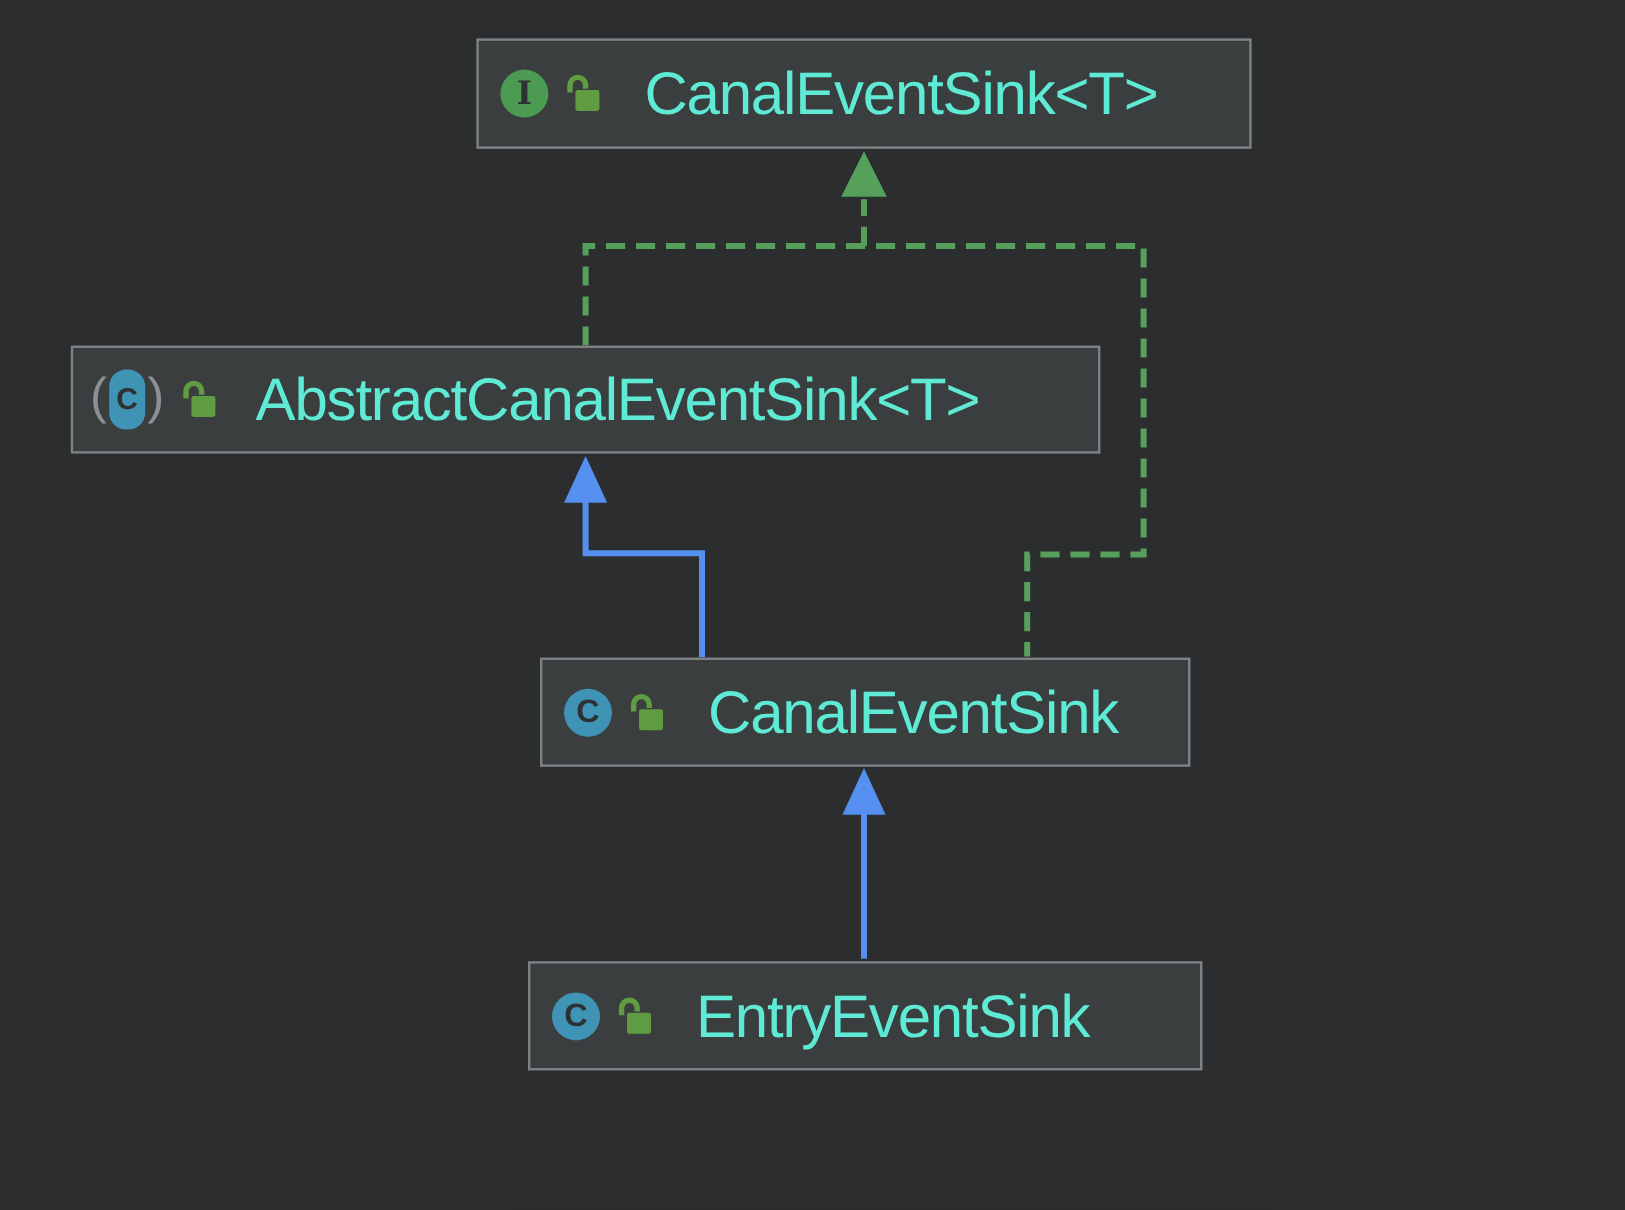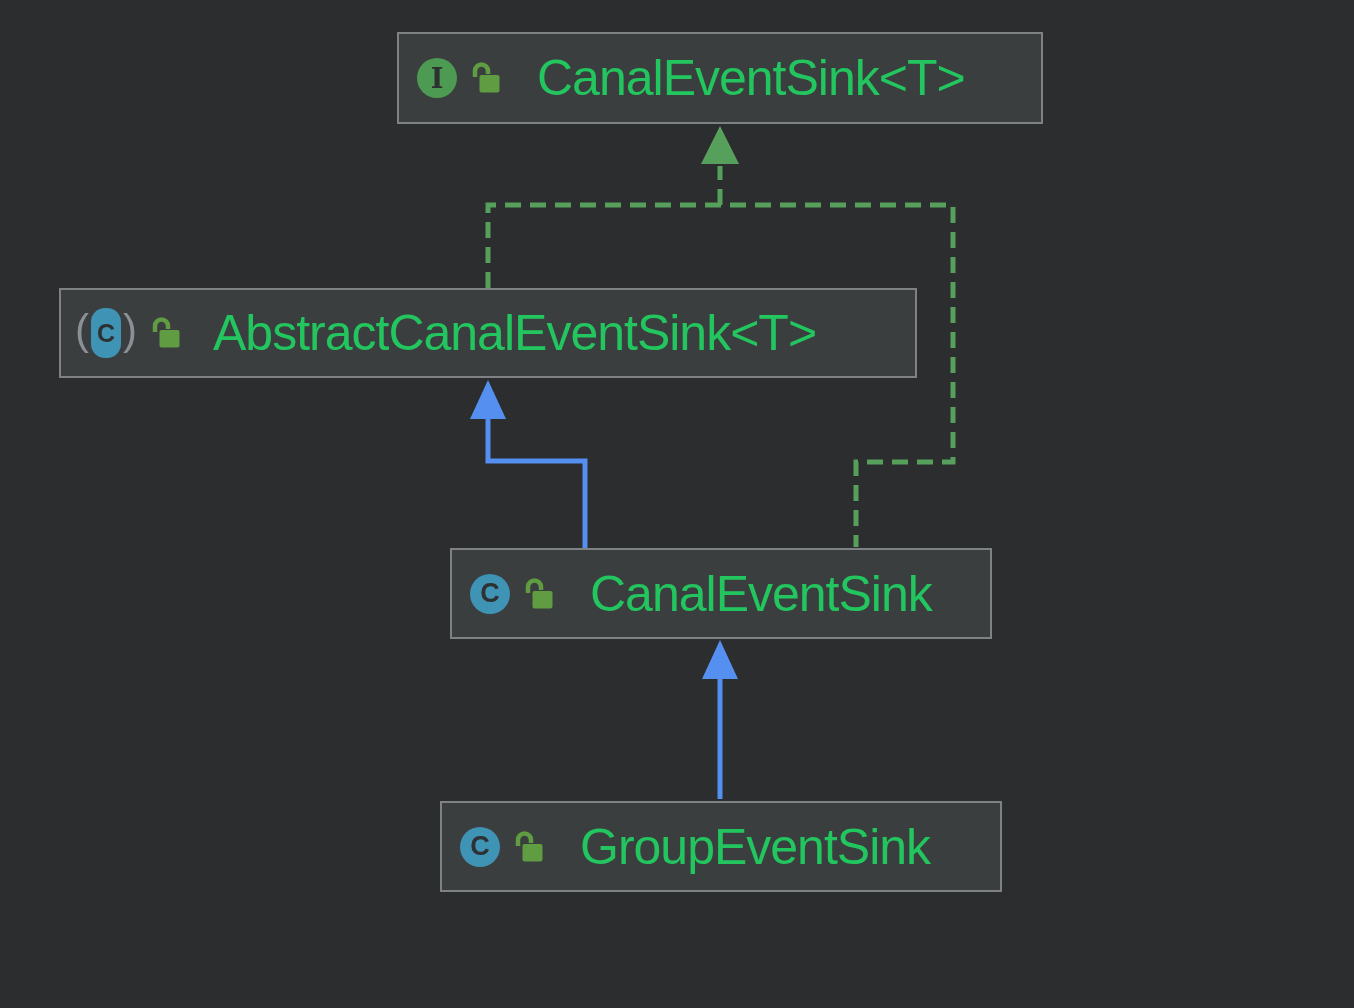--- a/index.html
+++ b/index.html
@@ -44,21 +44,21 @@
     border: 2px solid #7e8284;
     display: flex;
     align-items: center;
     padding-left: 18px;
     z-index: 2;
     cursor: default;
   }
   .node .label {
     margin-left: 36px;
     font-size: 50px;
-    color: #22c55e;
+    color: #5eead4;
     letter-spacing: -1px;
     white-space: nowrap;
   }
   .badge {
     width: 40px;
     height: 40px;
     border-radius: 50%;
     display: inline-flex;
     align-items: center;
     justify-content: center;
@@ -165,16 +165,16 @@
   </div>
 
   <div class="node" style="left:440px; top:801px; width:562px; height:91px;">
     <span class="badge class-badge">C</span>
     <span class="lock">
       <svg width="32" height="34" viewBox="0 0 32 34">
         <path d="M6 16 V10 a6.5 6.5 0 0 1 13 0 V13" fill="none" stroke="#609c41" stroke-width="4.5"></path>
         <rect x="10.5" y="14" width="20" height="17.5" rx="2" fill="#609c41"></rect>
       </svg>
     </span>
-    <span class="label">GroupEventSink</span>
+    <span class="label">EntryEventSink</span>
   </div>
 
 </div>
 
 </body></html>

